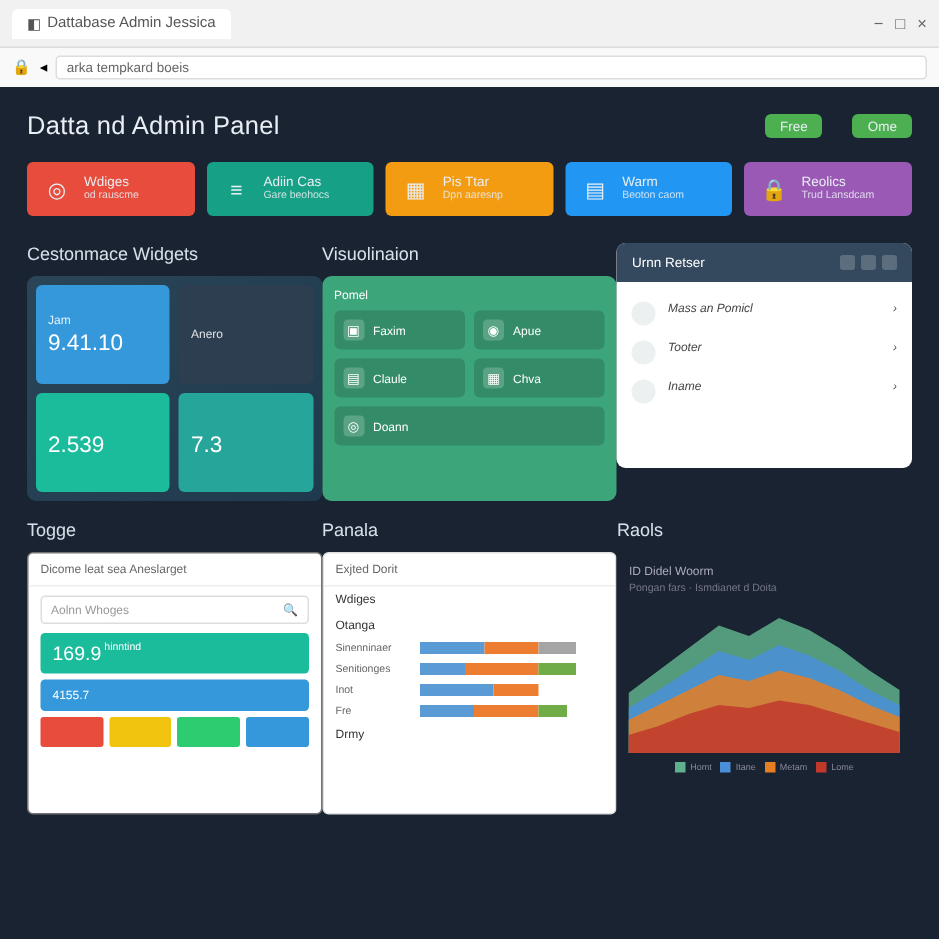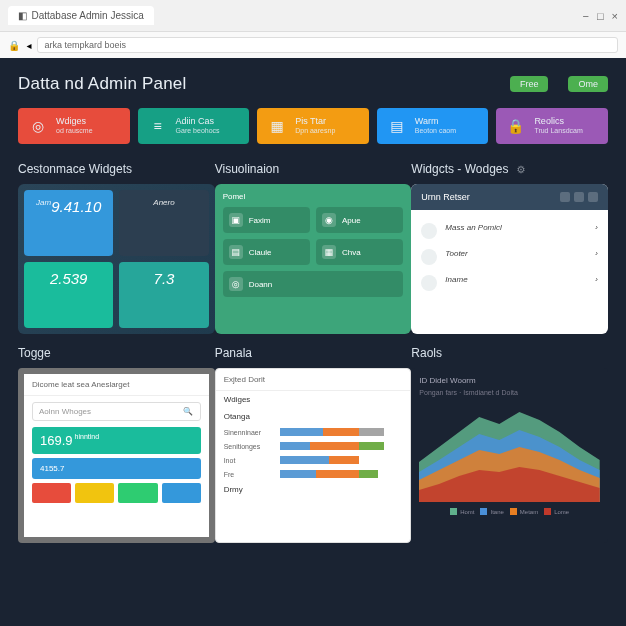--- a/index.html
+++ b/index.html
@@ -35,21 +35,21 @@
 .sections { display: flex; align-items: baseline; margin-bottom: 8px; }
 .sec-title { font-size: 12px; font-weight: 500; color: #d8e1ea; }
 .gear { margin-left: 8px; font-size: 10px; opacity: 0.5; }
 
 .grid-row { display: flex; gap: 0; }
 .col { flex: 1; }
 
 
 .card { border-radius: 6px; overflow: hidden; margin-bottom: 12px; }
 .custom-w { height: 150px; background: linear-gradient(135deg, #2a4558, #1f3a4d); padding: 6px; display: grid; grid-template-columns: 1fr 1fr; grid-template-rows: 1fr 1fr; gap: 6px; }
-.tile { border-radius: 4px; padding: 8px; color: #fff; display: flex; flex-direction: row; justify-content: center; font-style: italic; }
+.tile { border-radius: 4px; padding: 8px; color: #fff; display: flex; flex-direction: column; justify-content: center; }
 .tile .lbl { font-size: 8px; opacity: 0.85; margin-bottom: 2px; }
 .tile .val { font-size: 15px; font-weight: 300; }
 .tile-blue { background: #3498db; }
 .tile-dark { background: #2c3e50; }
 .tile-teal { background: #1abc9c; }
 .tile-greenb { background: #26a69a; }
 
 .visual-card { height: 150px; background: #3da57a; padding: 8px; }
 .v-head { font-size: 8px; color: #fff; margin-bottom: 6px; }
 .v-row { display: flex; gap: 6px; margin-bottom: 6px; }
@@ -61,21 +61,21 @@
 .w-head { background: #34495e; color: #fff; padding: 8px 10px; display: flex; align-items: center; }
 .w-head .wt { font-size: 9px; font-weight: 500; }
 .w-head .wb { margin-left: auto; display: flex; gap: 4px; }
 .w-head .wb span { width: 10px; height: 10px; background: rgba(255,255,255,0.2); border-radius: 2px; }
 .w-body { padding: 8px 10px; }
 .w-item { display: flex; align-items: flex-start; gap: 8px; padding: 5px 0; font-size: 8px; color: #444; font-style: italic; }
 .w-av { width: 16px; height: 16px; border-radius: 50%; background: #ecf0f1; }
 .w-item .wct { flex: 1; }
 
 
-.togge-card { height: 175px; background: #fff; border-radius: 4px; overflow: hidden; border: 6px solid #737373; }
+.togge-card { height: 175px; background: #fff; border-radius: 4px; overflow: hidden; border: 1px solid #737373; }
 .tg-head { padding: 6px 8px; border-bottom: 1px solid #eee; font-size: 8px; color: #666; }
 .tg-search { margin: 6px 8px; padding: 4px 6px; border: 1px solid #ddd; border-radius: 3px; font-size: 8px; color: #999; display: flex; align-items: center; }
 .tg-search::after { content: '🔍'; margin-left: auto; font-size: 8px; }
 .tg-tile { margin: 4px 8px; padding: 6px 8px; color: #fff; border-radius: 3px; font-size: 8px; display: flex; flex-direction: row; gap: 2px; }
 .tg-t1 { background: #1abc9c; }
 .tg-t1 .bv { font-size: 13px; font-weight: 300; }
 .tg-row2 { display: flex; gap: 4px; margin: 4px 8px; }
 .tg-mini { flex: 1; height: 20px; border-radius: 2px; }
 
 .panala-card { height: 175px; background: #fff; border-radius: 4px; overflow: hidden; border: 1px solid #e0e0e0; }
@@ -214,24 +214,20 @@
           </div>
           <div class="v-row">
             <div class="v-tile">
               <span class="vi">◎</span>
               <span class="vt">Doann</span>
             </div>
           </div>
         </div>
     </div>
     <div class="col">
-      <div class="sections">
-          <span class="sec-title">Widgcts - Wodges</span>
-          <span class="gear">⚙</span>
-        </div>
       <div class="card widgets-card" id="widgets-card">
           <div class="w-head">
             <span class="wt">Urnn Retser</span>
             <div class="wb">
               <span></span>
               <span></span>
               <span></span>
             </div>
           </div>
           <div class="w-body">

